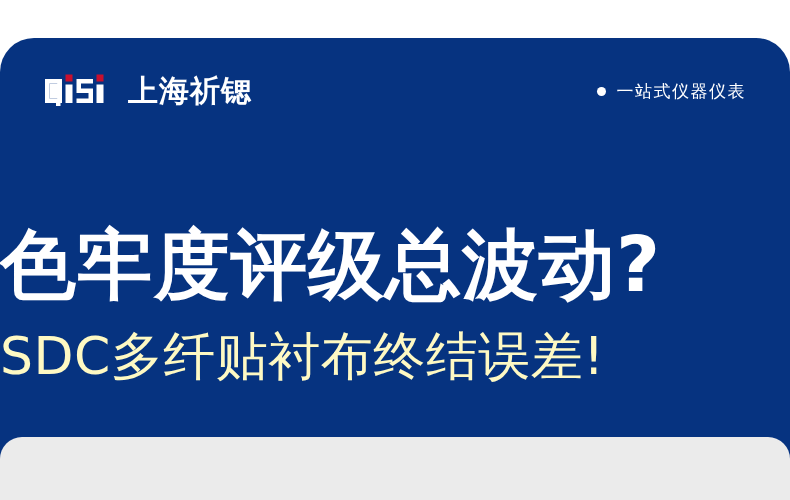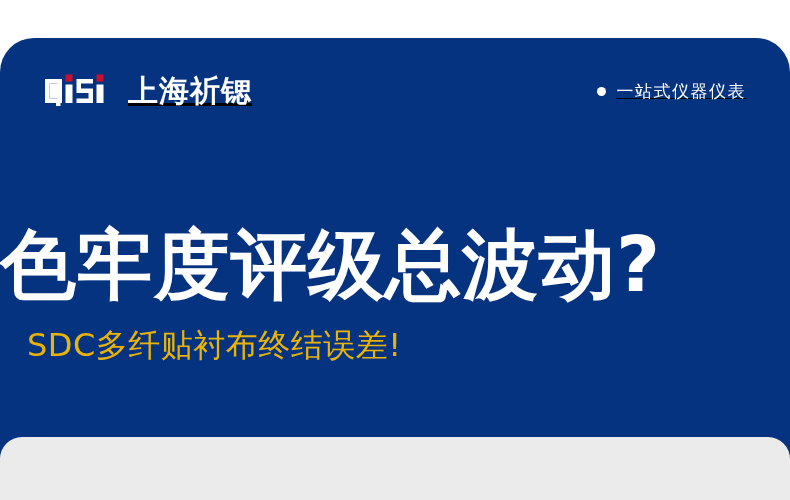--- a/index.html
+++ b/index.html
@@ -43,21 +43,20 @@
     position: absolute;
     left: 0;
     top: 22px;
     width: 790px;
     height: 62px;
     display: flex;
     align-items: center;
     justify-content: space-between;
     padding: 0 44px 0 44px;
     box-sizing: border-box;
-    text-decoration: underline;
   }
 
   .brand {
     display: flex;
     align-items: center;
     gap: 12px;
   }
 
   
   .logo-mark {
@@ -115,29 +114,28 @@
     font-size: 76px;
     font-weight: 700;
     line-height: 1.08;
     letter-spacing: 1px;
     margin: 0;
     white-space: nowrap;
     font-family: "DejaVu Sans", "Liberation Sans", sans-serif;
   }
 
   .subhead {
-    color: #eab308;
-    font-size: 32px;
+    color: #fef9c3;
+    font-size: 52px;
     font-weight: 400;
     line-height: 1.1;
     letter-spacing: 0.5px;
     margin: 22px 0 0 0;
     white-space: nowrap;
     font-family: "DejaVu Sans", "Liberation Sans", sans-serif;
-    padding-left: 27px;
   }
 
   
   .content-panel {
     position: absolute;
     left: 0;
     top: 437px;
     width: 790px;
     height: 63px;
     background: #ebebeb;

